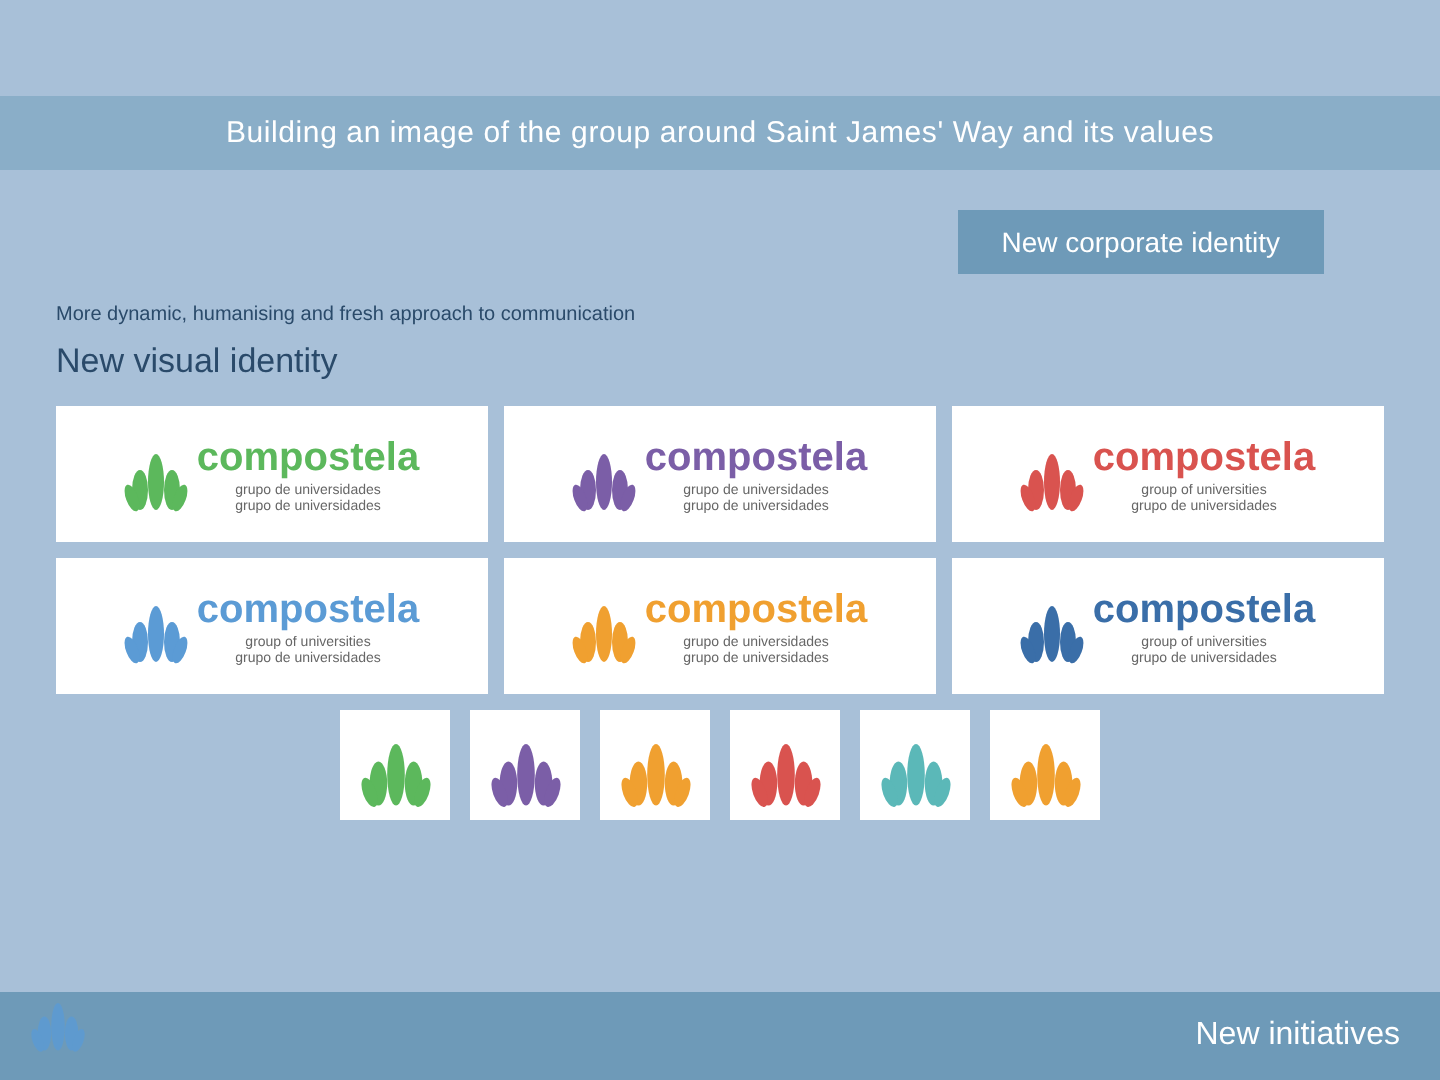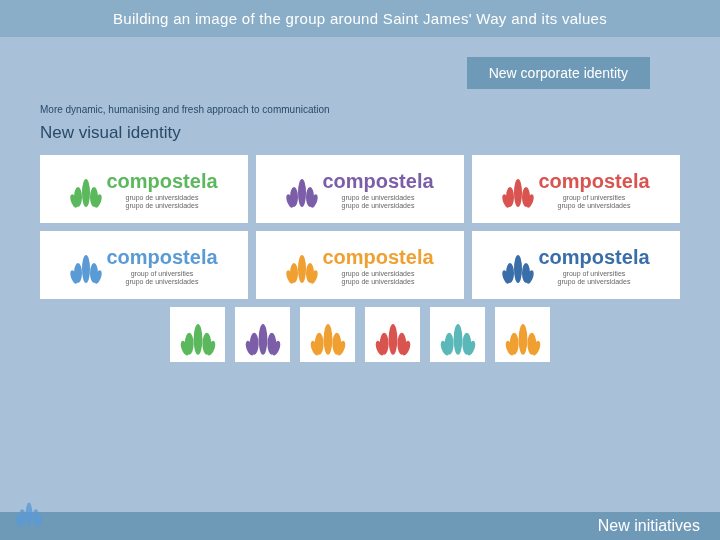--- a/index.html
+++ b/index.html
@@ -13,24 +13,25 @@
     }
 
     .header-bar {
       background: #8aaec8;
       color: white;
       text-align: center;
       padding: 10px 20px;
       font-size: 15px;
       font-weight: 400;
       letter-spacing: 0.3px;
+      margin-top: 48px;
     }
 
     .content-area {
-      padding: 15px 40px;
+      padding: 15px 28px;
       position: relative;
     }
 
     .new-corporate-btn {
       display: block;
       margin: 0 auto 0 auto;
       margin-left: auto;
       margin-right: 30px;
       background: #6e9ab8;
       color: white;
@@ -133,21 +134,21 @@
       position: absolute;
       bottom: 0;
       left: 0;
       right: 0;
       background: #6e9ab8;
       color: white;
       display: flex;
       align-items: center;
       justify-content: flex-end;
       padding: 8px 20px;
-      height: 28px;
+      height: 44px;
     }
 
     .footer-logo {
       position: absolute;
       left: 15px;
       bottom: 8px;
     }
 
     .footer-text {
       font-size: 16px;

